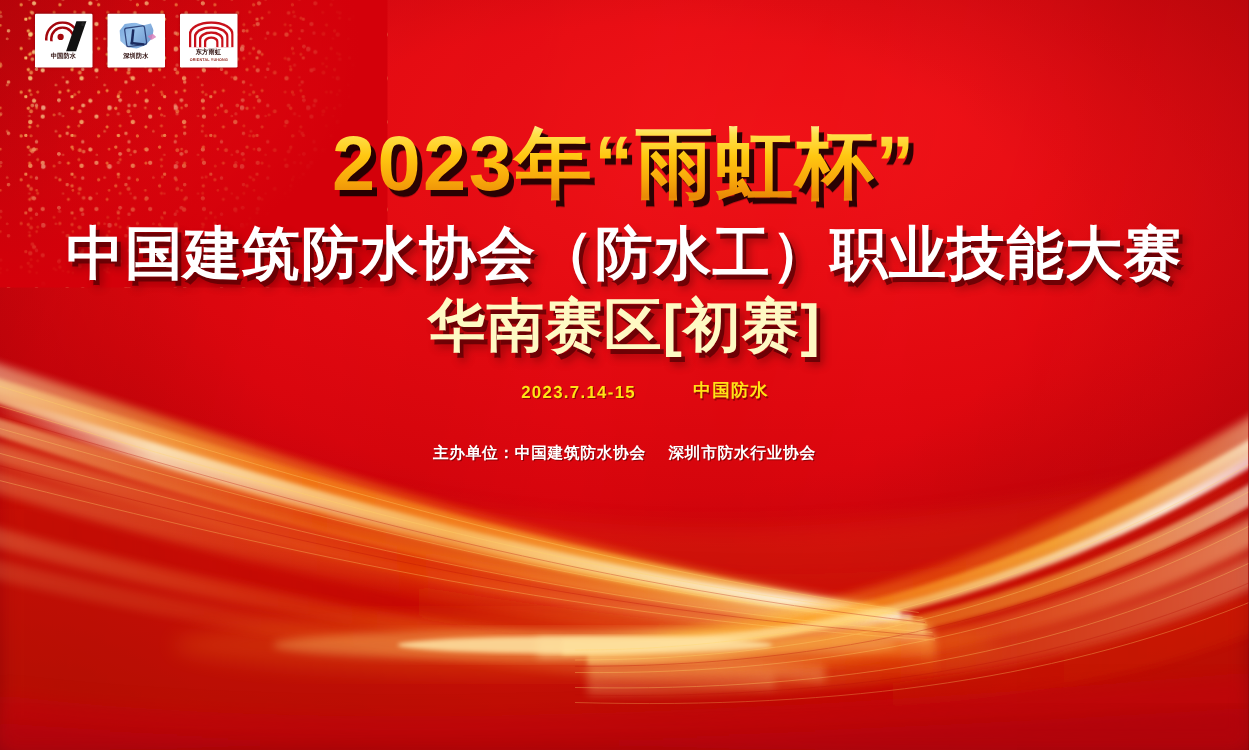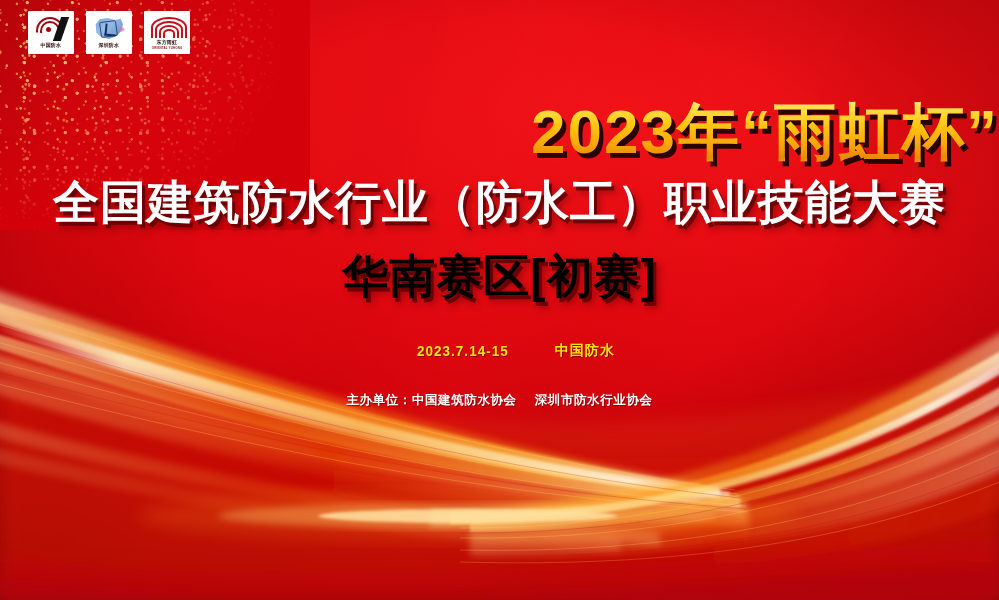--- a/index.html
+++ b/index.html
@@ -142,40 +142,39 @@
   .title-main{
     margin-top:96px;
     font-size:62px;line-height:72px;
     font-weight:bold;
     letter-spacing:2px;
     background:linear-gradient(180deg,#fff2a6 0%,#ffe04a 16%,#ffc711 40%,#f8a80b 66%,#e98a06 86%,#f4b017 100%);
     -webkit-background-clip:text;background-clip:text;
     color:transparent;-webkit-text-fill-color:transparent;
     filter:drop-shadow(4px 5px 0px rgba(0,0,0,.82));
     white-space:nowrap;
-    text-align:right;
   }
 
   .title-sub1{
     margin-top:6px;
     font-size:46px;line-height:56px;
     font-weight:bold;color:#ffffff;letter-spacing:1px;
     text-shadow:3px 4px 0 rgba(88,0,4,.78), 5px 6px 7px rgba(60,0,0,.45);
     white-space:nowrap;
   }
   .title-sub2{
-    margin-top:18px;
+    margin-top:2px;
     font-size:46px;line-height:56px;
-    font-weight:bold;color:#000000;letter-spacing:1px;
+    font-weight:bold;color:#fef9c3;letter-spacing:1px;
     text-shadow:3px 4px 0 rgba(88,0,4,.78), 5px 6px 7px rgba(60,0,0,.45);
     white-space:nowrap;
   }
 
   .meta-row{
-    margin-top:38px;
+    margin-top:16px;
     display:flex;justify-content:center;align-items:center;gap:44px;
     color:#ffe316;font-weight:bold;font-size:14px;letter-spacing:1.1px;
     text-shadow:1px 1px 0 rgba(90,0,0,.55);
     padding-left:31px;
   }
   .meta-row .date{transform:scaleX(.96);}
 
   .org-block{
     margin-top:30px;
     color:#ffffff;font-weight:bold;font-size:12.5px;line-height:20px;
@@ -330,21 +329,21 @@
       <div class="logo-cap">东方雨虹</div>
       <div class="logo-cap sub">ORIENTAL YUHONG</div>
     </div>
 
   </div>
 
   <div class="content">
 
     <div class="title-main">2023年“雨虹杯”</div>
 
-    <div class="title-sub1">全国建筑防水行业（防水工）职业技能大赛</div>
+    <div class="title-sub1">中国建筑防水协会（防水工）职业技能大赛</div>
 
     <div class="title-sub2">华南赛区[初赛]</div>
 
     <div class="meta-row">
       <span class="date">2023.7.14-15</span>
       <span class="loc">中国防水</span>
     </div>
 
     <div class="org-block">
       <div class="org-line">

